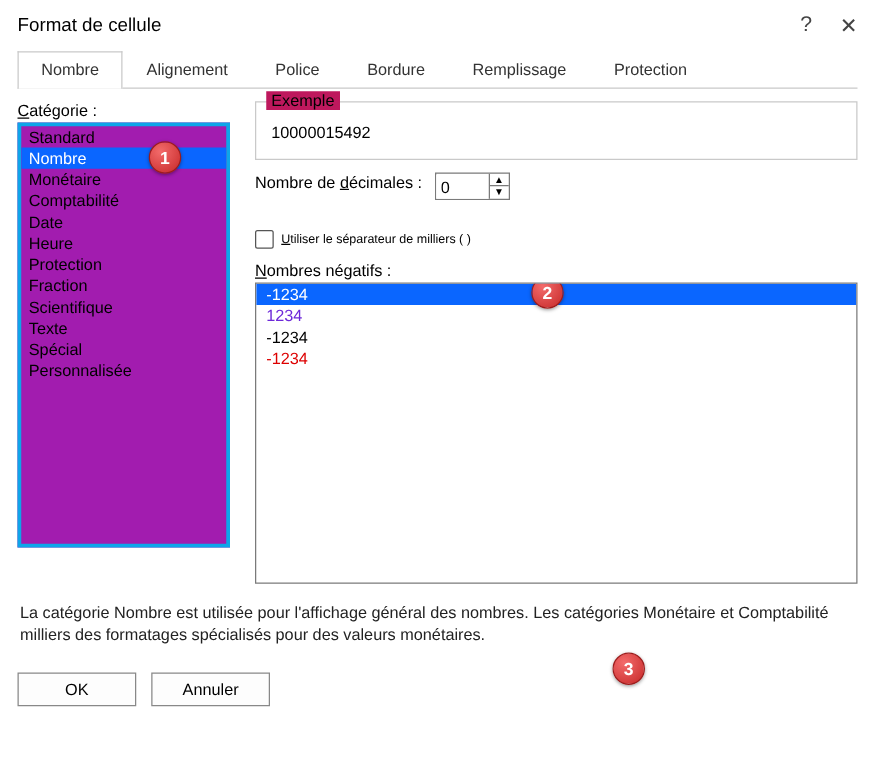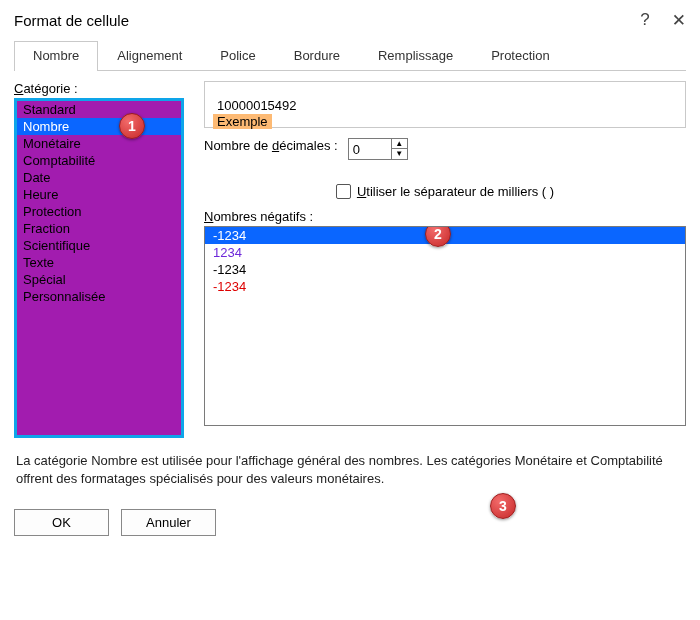--- a/index.html
+++ b/index.html
@@ -12,31 +12,31 @@
   .tab.active { border-color:#c9c9c9; background:#fff; }
   .content { padding:10px 14px 0 14px; display:flex; gap:10px; }
   .left { width:180px; }
   .label { font-size:13px; margin-bottom:2px; }
   .underline { text-decoration: underline; text-decoration-skip-ink: none; }
   .listbox { width:170px; height:340px; border:3px solid #0ea5e9; overflow-y:scroll; font-size:13px; background:#a21caf; position:relative; }
   .listbox .item { padding:1px 6px; cursor:default; }
   .listbox .item.selected { background:#0a66ff; color:#fff; }
   .right { flex:1; }
   .fieldset { border:1px solid #c9c9c9; padding:6px 10px 14px 10px; margin-bottom:10px; position:relative; }
-  .fieldset .legend { position:absolute; top:-9px; left:8px; background:#fdba74; padding:0 4px; font-size:13px;margin-top:41px; }
+  .fieldset .legend { position:absolute; top:-9px; left:8px; background:#be185d; padding:0 4px; font-size:13px; }
   .example-val { font-size:13px; padding-top:10px; padding-left:2px; }
   .row { display:flex; align-items:flex-start; gap:10px; margin-bottom:24px; font-size:13px; }
   .spinner { display:flex; align-items:center; border:1px solid #7a7a7a; }
   .spinner input { width:42px; border:none; outline:none; font-size:13px; padding:2px 4px; }
   .spinner .arrows { display:flex; flex-direction:column; border-left:1px solid #7a7a7a; }
   .spinner .arrows div { width:15px; height:10px; display:flex; align-items:center; justify-content:center; font-size:8px; line-height:8px; border-bottom:1px solid #7a7a7a; cursor:default; }
   .spinner .arrows div:last-child { border-bottom:none; }
-  .checkbox { display:flex; align-items:center; gap:6px; font-size:13px; margin-bottom:10px;justify-content:center; }
+  .checkbox { display:flex; align-items:center; gap:6px; font-size:10px; margin-bottom:10px; }
   .checkbox .box { width:15px; height:15px; border:1px solid #555; border-radius:2px; }
-  .neg-list { border:1px solid #7a7a7a; height:200px; overflow-y:scroll; font-size:13px; }
+  .neg-list { border:1px solid #7a7a7a; height:241px; overflow-y:scroll; font-size:13px; }
   .neg-list .nitem { padding:1px 8px; cursor:default; }
   .neg-list .nitem.selected { background:#0a66ff; color:#fff !important; }
   .desc { padding:14px 16px 0 16px; font-size:13px; line-height:1.35; color:#222; }
   .buttons { display:flex; justify-content:flex-start; gap:12px; padding:22px 14px 14px 14px; }
   .btn { min-width:95px; padding:5px 0; font-size:13px; border:1px solid #888; background:#fdfdfd; text-align:center; cursor:default; }
   .callout { position:absolute; width:26px; height:26px; border-radius:50%; background:radial-gradient(circle at 35% 30%, #f36b6b, #c62828); color:#fff; font-size:14px; font-weight:600; display:flex; align-items:center; justify-content:center; box-shadow:0 1px 3px rgba(0,0,0,.4); border:1px solid #9b1c1c; }
 </style>
 </head>
 <body>
 
@@ -109,21 +109,21 @@
 
     <div class="nitem selected" style="color: rgb(0, 0, 0);">-1234</div>
         <div class="nitem" style="color: #6d28d9;">1234</div>
         <div class="nitem" style="color: rgb(0, 0, 0);">-1234</div>
         <div class="nitem" style="color: rgb(221, 0, 0);">-1234</div>
         <div class="callout" id="co2" style="top:-6px; left:220px;">2</div>
       </div>
   </div>
 </div>
 
-<div class="desc">La catégorie Nombre est utilisée pour l'affichage général des nombres. Les catégories Monétaire et Comptabilité offrent des formatages spécialisés pour des valeurs monétaires.</div>
+<div class="desc">La catégorie Nombre est utilisée pour l'affichage général des nombres. Les catégories Monétaire et Comptabilité milliers des formatages spécialisés pour des valeurs monétaires.</div>
 
 <div style="position:relative;">
   <div class="callout" style="left:490px; top:6px;">3</div>
 </div>
 
 <div class="buttons">
   <div class="btn">OK</div>
   <div class="btn">Annuler</div>
 </div>
 

